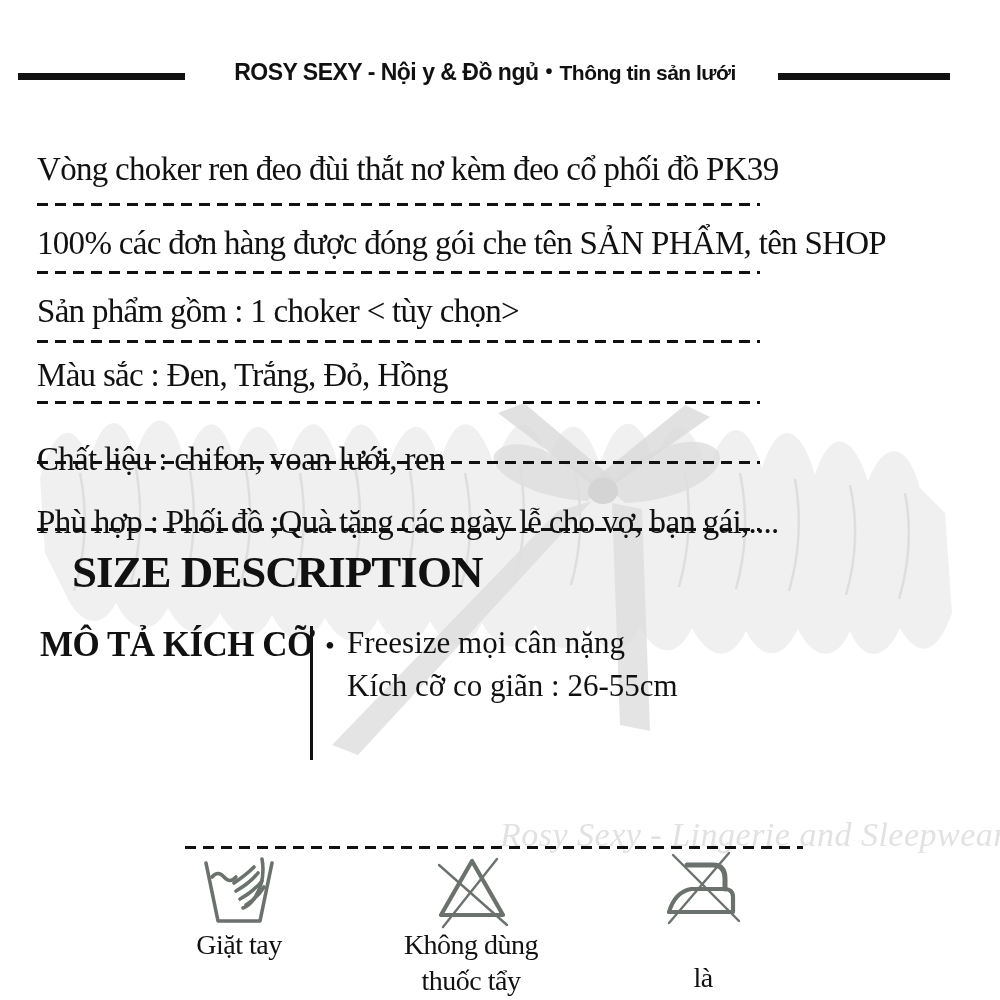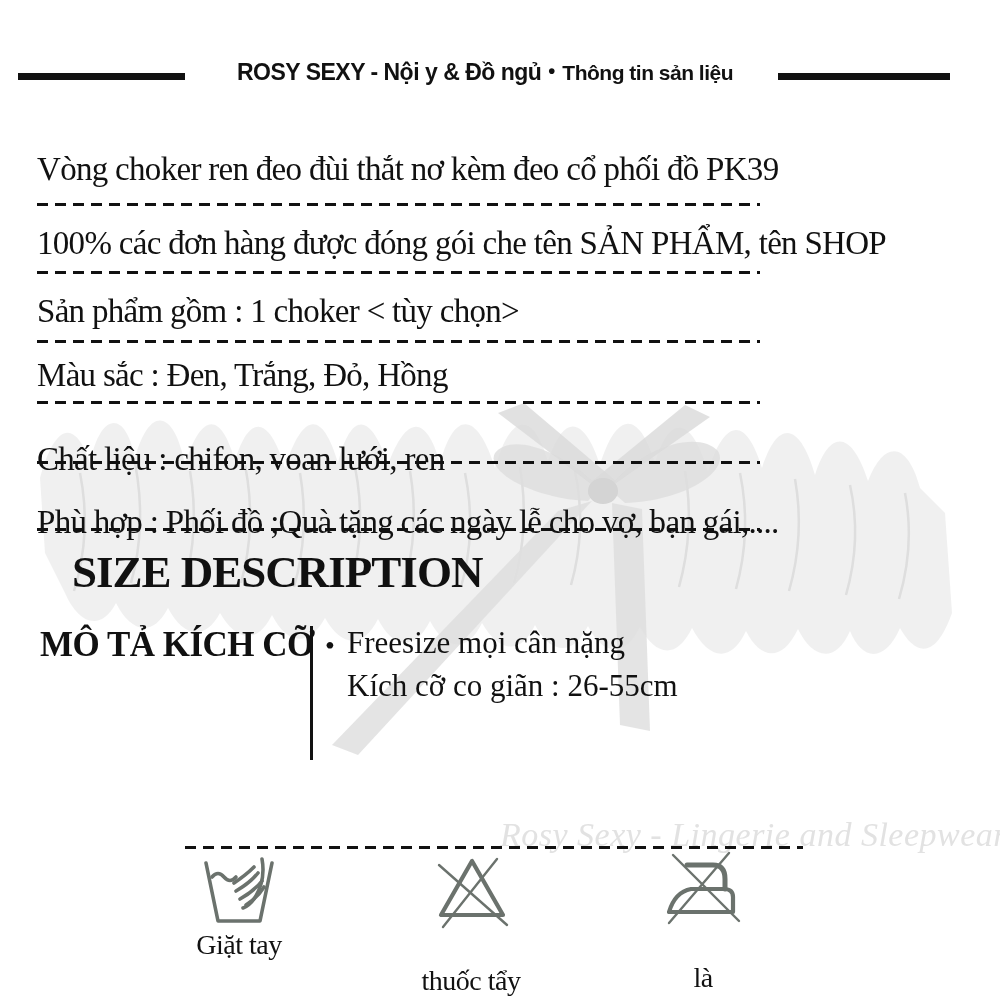--- a/index.html
+++ b/index.html
@@ -85,21 +85,21 @@
       <path fill="#b5b5b5" opacity="0.8" d="M560,98 L458,20 L484,10 L576,88 Z"></path>
       <path fill="#b5b5b5" opacity="0.8" d="M565,98 L670,24 L645,12 L552,88 Z"></path>
       <ellipse cx="563" cy="98" rx="15" ry="13" fill="#a8a8a8"></ellipse>
       <path fill="#c0c0c0" opacity="0.85" d="M552,108 L518,118 L292,352 L318,362 Z"></path>
       <path fill="#c0c0c0" opacity="0.85" d="M572,110 L602,116 L610,338 L580,332 Z"></path>
     </g>
   </svg>
 
   <div class="hbar left"></div>
   <div class="header-title">
-    <span class="brand">ROSY SEXY - Nội y &amp; Đồ ngủ</span><span class="sep">•</span><span class="section">Thông tin sản liệu</span>
+    <span class="brand">ROSY SEXY - Nội y &amp; Đồ ngủ</span><span class="sep">•</span><span class="section">Thông tin sản lưới</span>
   </div>
   <div class="hbar right"></div>
 
   <div class="info-text" style="top:150px;">Vòng choker ren đeo đùi thắt nơ kèm đeo cổ phối đồ PK39</div>
   <div class="dash" style="top:203px;"></div>
 
   <div class="info-text" style="top:224px;">100% các đơn hàng được đóng gói che tên SẢN PHẨM, tên SHOP</div>
   <div class="dash" style="top:271px;"></div>
 
   <div class="info-text" style="top:292px;">Sản phẩm gồm : 1 choker &lt; tùy chọn&gt;</div>
@@ -141,21 +141,21 @@
   </div>
 
   <svg class="care-icon" style="left:428px;top:850px;" width="88" height="82" viewBox="0 0 88 82" aria-hidden="true">
     <g fill="none" stroke="#6b726d" stroke-linecap="round">
       <path stroke-width="4.2" stroke-linejoin="round" d="M44,11 L13,65 L75,65 Z"></path>
       <path stroke-width="2.4" d="M11,15 L79,75"></path>
       <path stroke-width="2.4" d="M69,9 L15,77"></path>
     </g>
   </svg>
   <div class="care-label" style="left:346px;top:927px;width:250px;">
-    <br>
+    <span>Không dùng</span><br>
     <span>thuốc tẩy</span>
   </div>
 
   <svg class="care-icon" style="left:660px;top:848px;" width="88" height="82" viewBox="0 0 88 82" aria-hidden="true">
     <g fill="none" stroke="#6b726d" stroke-linecap="round" stroke-linejoin="round">
       <path stroke-width="4.2" d="M9,64 H73 V49 Q73,41 64,41 H31 Q15,44 9,64 Z"></path>
       <path stroke-width="5" d="M27,17 H53 Q65,17 65,31 V41"></path>
       <path stroke-width="2.4" d="M13,7 L79,73"></path>
       <path stroke-width="2.4" d="M69,5 L9,75"></path>
     </g>

